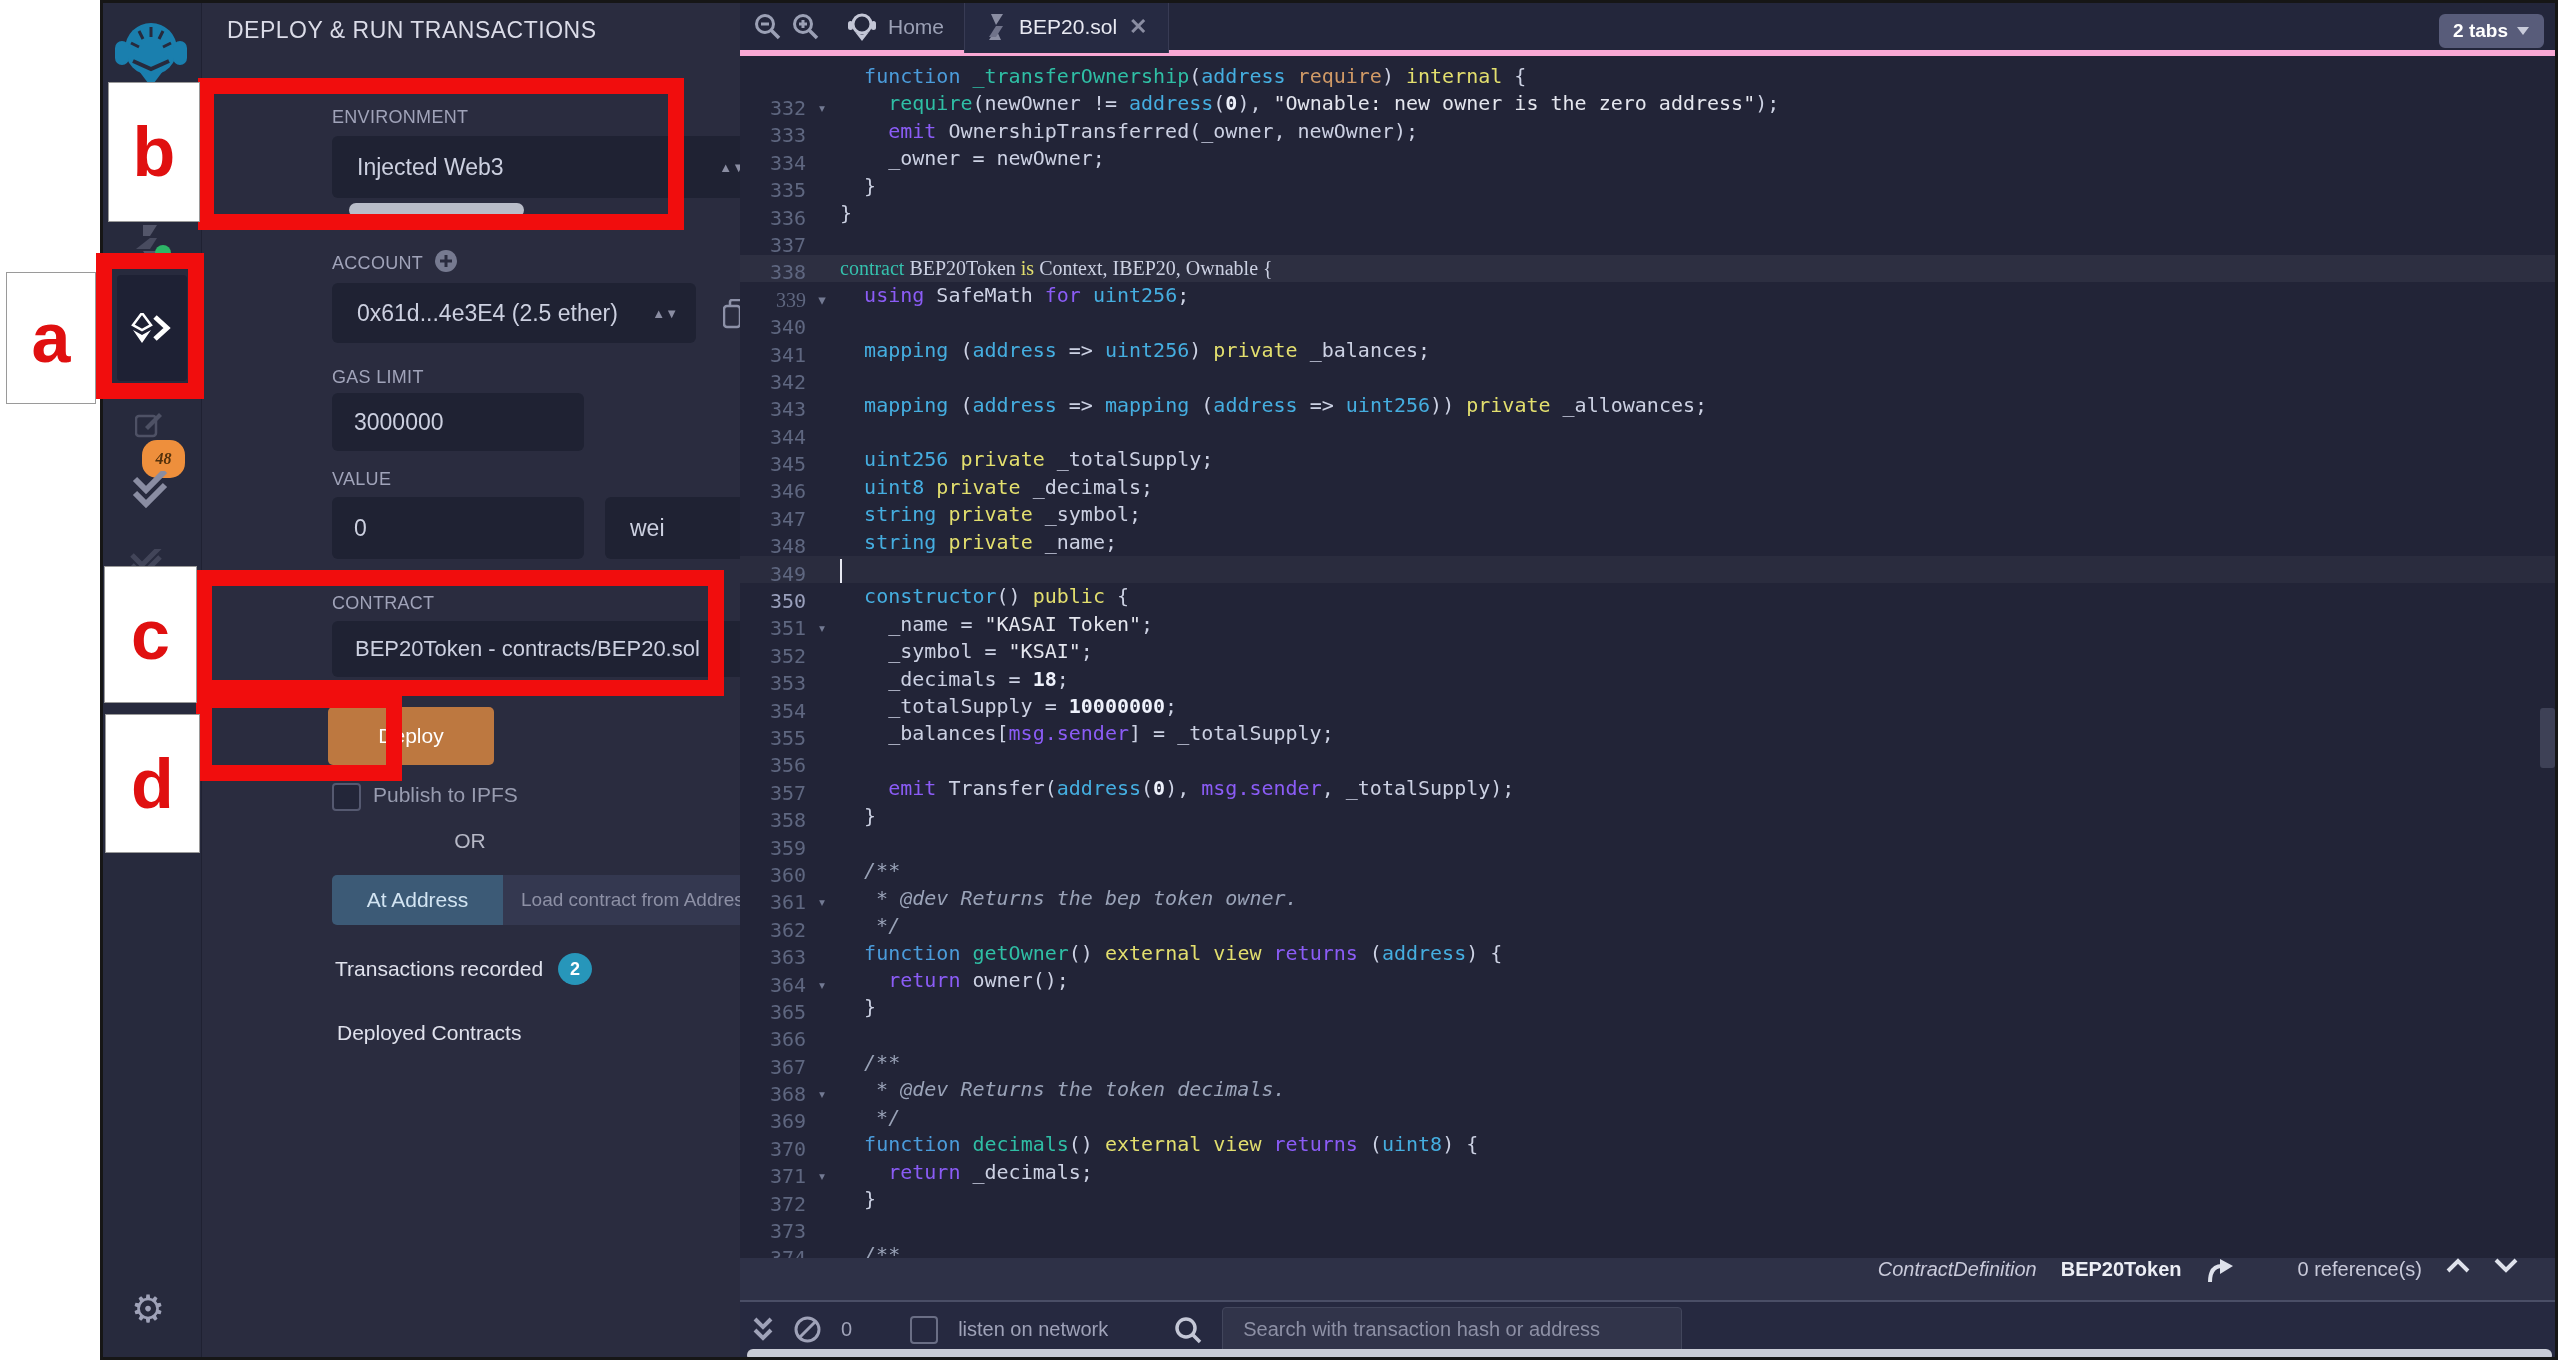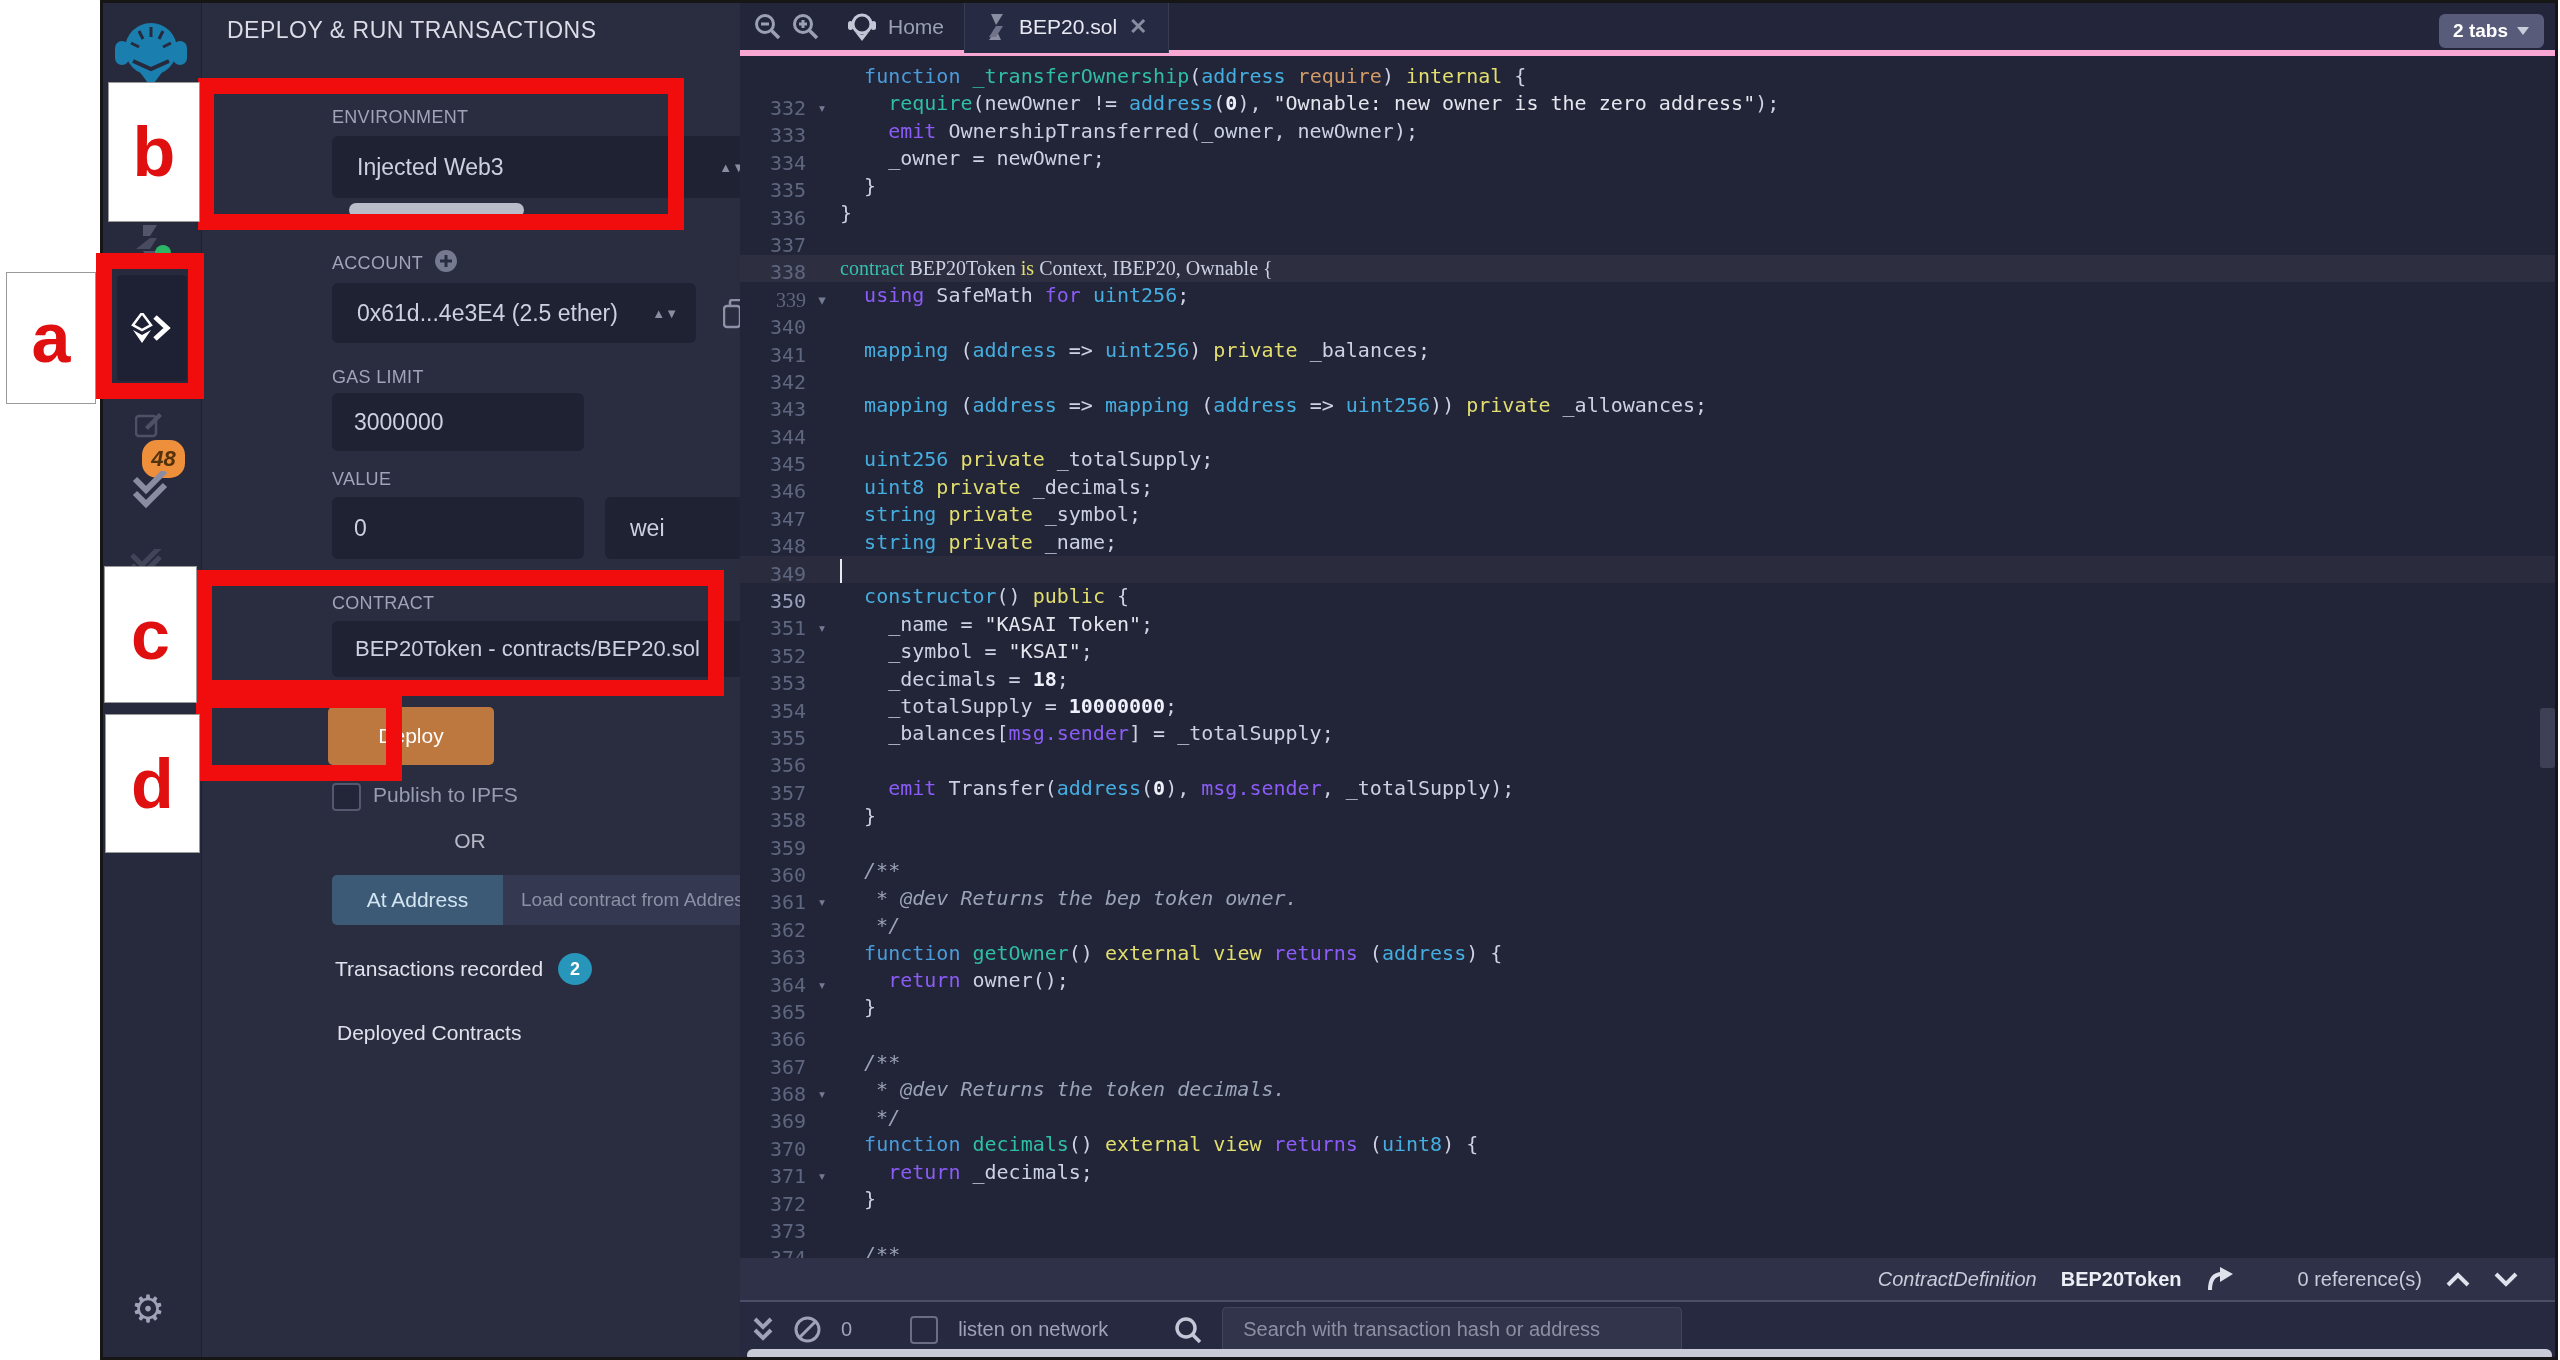--- a/index.html
+++ b/index.html
@@ -13,21 +13,21 @@
 
   
   #rail { position:absolute; left:0; top:0; width:99px; height:1354px;
           background:#272a3d; border-right:1px solid #1f2132; }
   #logo { position:absolute; left:10px; top:12px; width:76px; height:80px; }
   .rail-ic { position:absolute; color:#8a8da2; }
   #active-tile { position:absolute; left:14px; top:272px; width:70px; height:106px;
                  background:#1e2134; border-radius:4px; display:flex; align-items:center; justify-content:center; }
   #plugin-badge { position:absolute; left:39px; top:437px; width:43px; height:38px;
                   background:#ee8f3c; border-radius:15px; color:#53310b; font-weight:bold;
-                  font-style:italic; font-size:22px; display:flex; align-items:center; justify-content:center; }
+                  font-style:italic; font-size:16px; display:flex; align-items:center; justify-content:center;font-family:Liberation Serif, serif; }
   #gear { position:absolute; left:28px; top:1284px; font-size:38px; color:#9fa2b8; }
 
   
   #panel { position:absolute; left:100px; top:0; width:534px; height:1354px; background:#2a2c3f; }
   .p-title { position:absolute; left:24px; top:14px; font-size:23px; letter-spacing:.5px;
              color:#dbdce8; font-weight:500; }
   .lbl { position:absolute; font-size:18px; color:#a0a3b9; letter-spacing:.3px; }
   .field { position:absolute; background:#1f2233; border-radius:6px; color:#ccd0e0;
            font-size:23px; display:flex; align-items:center; }
   .updn { margin-left:auto; display:flex; flex-direction:column; align-items:center;
@@ -85,21 +85,21 @@
   .cursor { display:inline-block; width:2px; height:24px; background:#e8e9f2;
             vertical-align:middle; }
   .tk-p{color:#ccd1e3} .tk-kw1{color:#4b9cdb} .tk-kw2{color:#35c0ad} .tk-fn{color:#2fbfa5}
   .tk-type{color:#45aee0} .tk-mod{color:#e3df6e} .tk-ctrl{color:#8b5cf6}
   .tk-num{color:#eef1fb;font-weight:bold} .tk-str{color:#e4e6ee}
   .tk-com{color:#9aa3b8;font-style:italic} .tk-arg{color:#d19a66}
   #vscroll { position:absolute; right:3px; top:705px; width:15px; height:60px;
              background:#3e4156; border-radius:3px; }
 
   #statusbar { position:absolute; left:0; top:1255px; width:1818px; height:42px;
-               background:#2e3147; display:flex; align-items:center; justify-content:flex-end;
+               background:#2e3147; display:flex; justify-content:flex-end;
                gap:24px; padding-right:40px; font-size:20px; color:#c9cada; }
   #statusbar .node { font-style:italic; }
   #statusbar .nodename { font-weight:bold; color:#eceef5; }
 
   #terminal { position:absolute; left:0; top:1297px; width:1818px; height:57px;
               background:#262940; border-top:2px solid #4a4e66; display:flex;
               align-items:center; gap:20px; padding-left:12px; }
   .term-txt { color:#9fa2b8; font-size:20px; }
   .term-chk { width:28px; height:28px; border:2px solid #6a6e85; border-radius:4px;
               background:transparent; }

